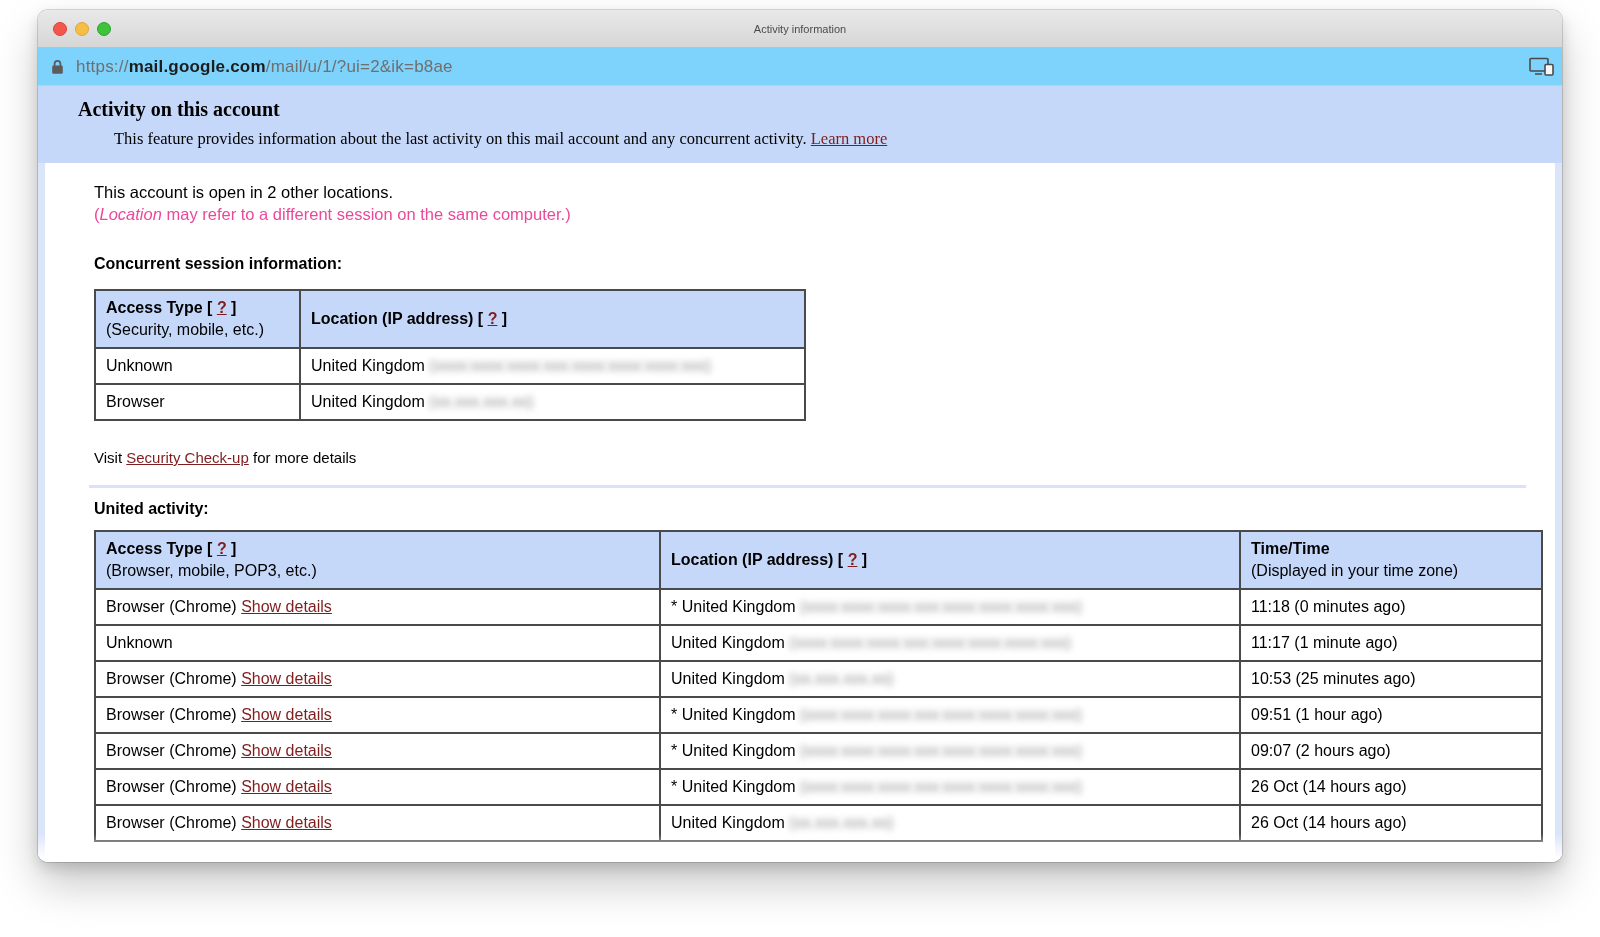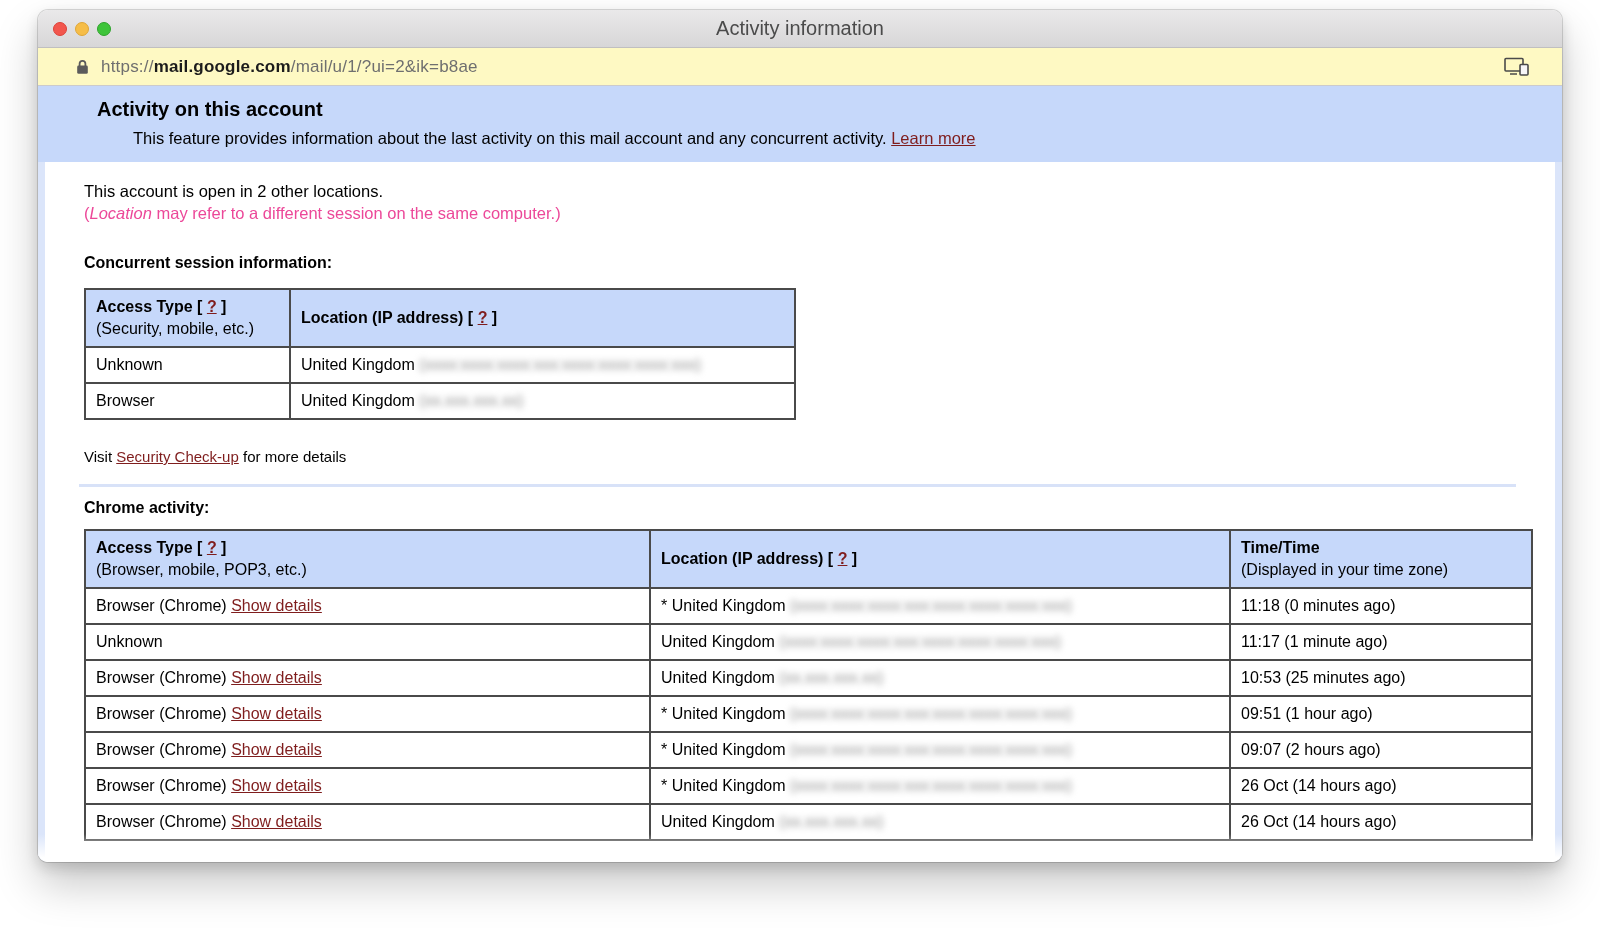--- a/index.html
+++ b/index.html
@@ -19,43 +19,43 @@
   .titlebar {
     height:38px; background:linear-gradient(#eae9ea,#d7d6d7);
     border-bottom:1px solid #c0bfc0; position:relative;
     display:flex; align-items:center; justify-content:center;
   }
   .traffic { position:absolute; left:15px; top:0; height:100%; display:flex; align-items:center; gap:8px; }
   .light { width:14px; height:14px; border-radius:50%; padding:0; }
   .light.red    { background:#f2564d; border:1px solid #dd4138; }
   .light.yellow { background:#f6bd47; border:1px solid #dfa636; }
   .light.green  { background:#3ec43a; border:1px solid #2fa32c; }
-  .titletext { font-size:20px; color:#4b4b4b; }
+  .titletext { font-size:11px; color:#4b4b4b; }
 
   .urlbar {
-    height:38px; background:#fef9c3; border-bottom:1px solid #cccbcc;
-    display:flex; align-items:center; padding:0 32px;
+    height:38px; background:#7dd3fc; border-bottom:1px solid #cccbcc;
+    display:flex; align-items:center; padding:0 7px;
   }
   .lockwrap { margin:0 12px 0 6px; display:flex; align-items:center; }
   .url { font-size:17px; color:#6f6f6f; letter-spacing:.2px; }
   .url .host { color:#1c1c1c; font-weight:bold; }
   .devwrap { margin-left:auto; display:flex; align-items:center; }
 
   
   .page { position:relative; height:calc(100% - 77px); background:#fff; }
-  .banner { background:#c6d8fa; padding:12px 20px 14px 59px; }
+  .banner { background:#c6d8fa; padding:12px 20px 14px 40px;font-family:Liberation Serif, serif; }
   .banner .h1 { font-size:20px; font-weight:bold; margin:0; }
   .banner .desc { font-size:16.5px; margin:8px 0 0 36px; }
 
   a, .linklike { color:#7f1d1d; text-decoration:underline; cursor:pointer; }
   .help { font-weight:bold; }
 
   .frame {
     border-left:7px solid #dbe5fa; border-right:7px solid #dbe5fa;
-    background:#fff; padding:18px 0 40px 39px; min-height:calc(100% - 82px);
+    background:#fff; padding:18px 0 40px 49px; min-height:calc(100% - 82px);
   }
 
   .open-line { font-size:16.5px; line-height:22px; margin:0; }
   .note { font-size:16.5px; line-height:22px; margin:0; color:#ec4899; }
   .note .it { font-style:italic; }
 
   .section { font-size:16px; font-weight:bold; margin:30px 0 16px 0; }
 
   table { border-collapse:collapse; font-size:16px; }
   th, td { border:2px solid #4a4a4a; padding:6px 10px; text-align:left; vertical-align:middle; }
@@ -140,21 +140,21 @@
           <td><span>United Kingdom</span>
             <span class="redacted">(xx.xxx.xxx.xx)</span></td>
         </tr>
       </tbody>
         </table>
 
       <p class="visit"><span>Visit </span><a>Security Check-up</a><span> for more details</span></p>
 
       <hr class="divider">
 
-      <div class="section recent">Chrome activity:</div>
+      <div class="section recent">United activity:</div>
 
       <table class="activity">
         <colgroup>
             <col style="width:565px">
             <col style="width:580px">
             <col style="width:302px">
           </colgroup>
         <tbody>
             <tr>
           <th><span>Access Type [ </span><a class="help">?</a><span> ]</span><span class="sub">(Browser, mobile, POP3, etc.)</span></th>

